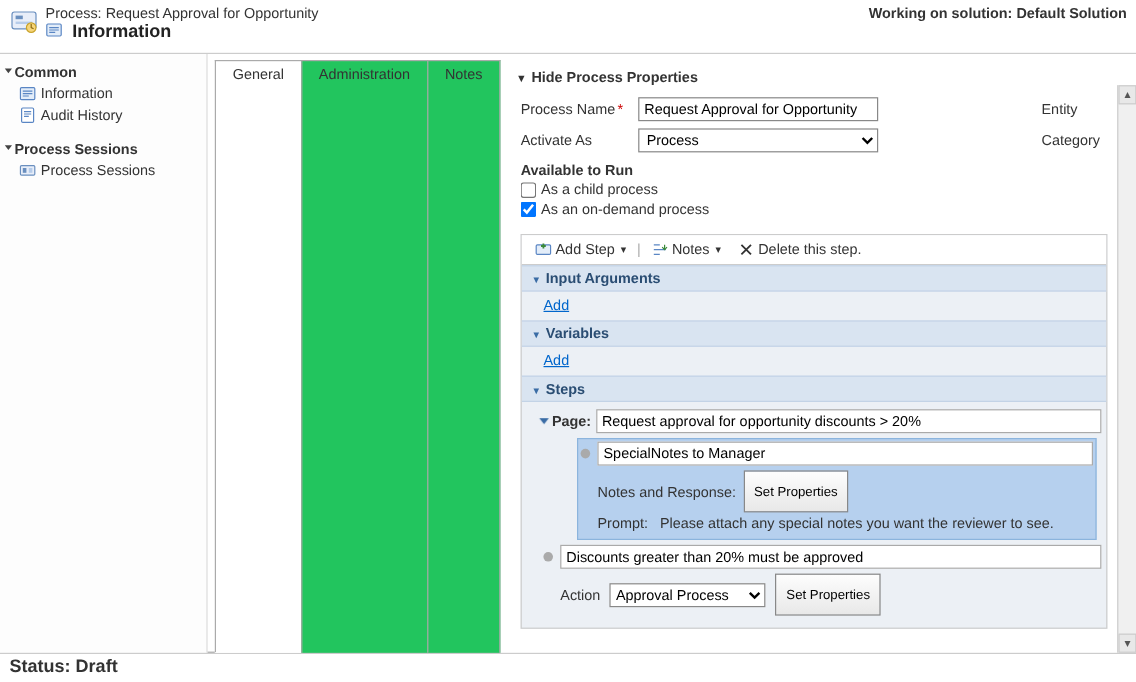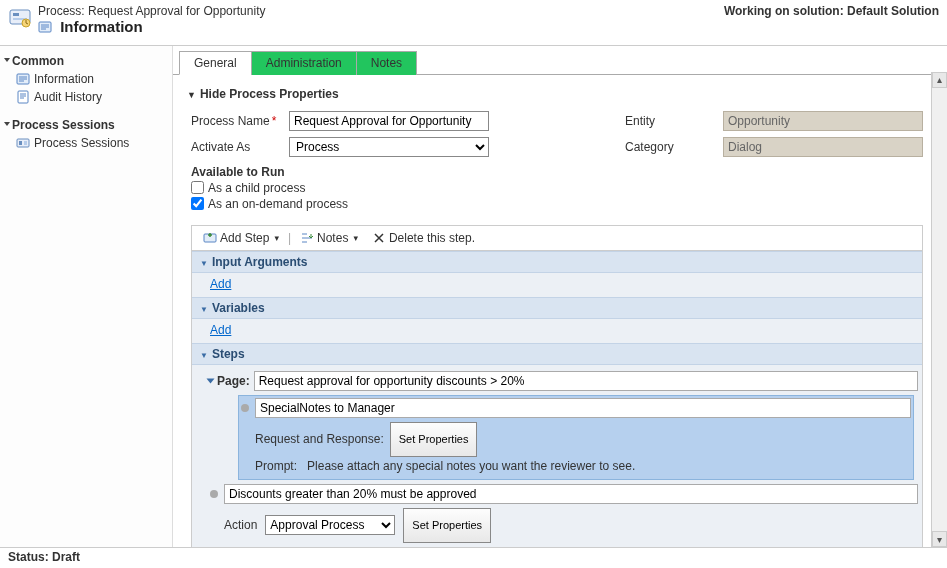--- a/index.html
+++ b/index.html
@@ -69,21 +69,21 @@
     gap: 4px;
     padding: 2px 4px 2px 14px;
     cursor: pointer;
   }
   .side-icon { width: 14px; height: 14px; display: inline-block; }
   
   .content {
     flex: 1;
     position: relative;
     display: flex;
-    flex-direction: column;
+    flex-direction: row;
     min-width: 0;
   }
   
   .tabs {
     display: flex;
     padding: 4px 0 0 6px;
     border-bottom: 1px solid #aaa;
     gap: 0;
   }
   .tab {
@@ -314,21 +314,21 @@
     border: 1px solid #888;
     font-size: 12px;
     height: 20px;
     min-width: 130px;
     background: #fff;
   }
   
   .status {
     border-top: 1px solid #ccc;
     padding: 2px 8px 4px 8px;
-    font-size: 12px;
+    font-size: 15px;
     font-weight: bold;
     background: #fff;
   }
 </style>
 </head>
 <body>
 
 <div class="hdr">
   <span class="hdr-icon">
     <svg viewBox="0 0 24 24">
@@ -488,21 +488,21 @@
               <span class="page-label">Page:</span>
               <input class="page-field" value="Request approval for opportunity discounts &gt; 20%" style="">
             </div>
 
             <div class="step-block sel">
               <div class="step-row1">
                 <span class="bullet"></span>
                 <input class="step-title-box" value="SpecialNotes to Manager" style="">
               </div>
               <div class="step-row2">
-                <span class="lbl">Request and Response:</span>
+                <span class="lbl">Notes and Response:</span>
                 <button class="btn">Set Properties</button>
               </div>
               <div class="prompt-line">
                 <span>Prompt:</span>&nbsp;&nbsp;
                 <span>Please attach any special notes you want the reviewer to see.</span>
               </div>
             </div>
 
             <div class="step-block" style="margin-left:14px;">
               <div class="step-row1">

